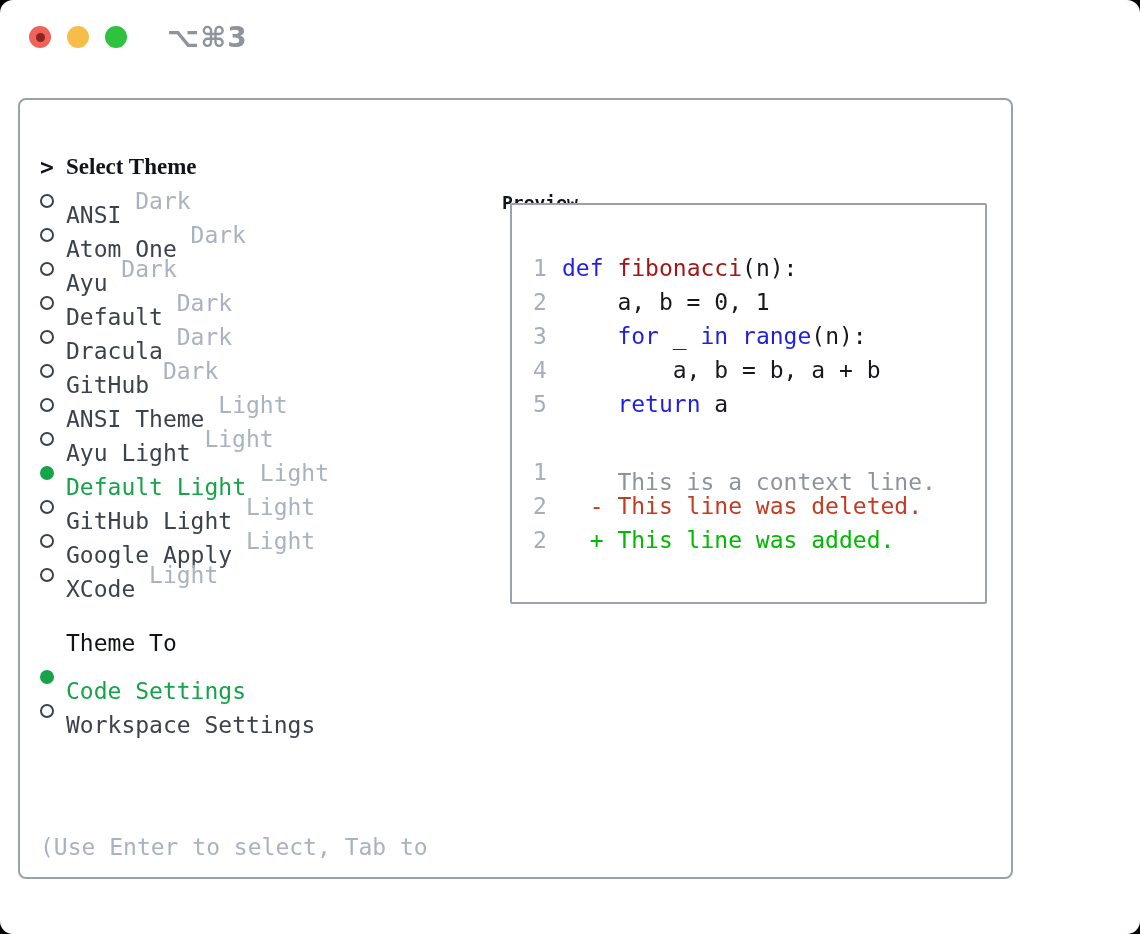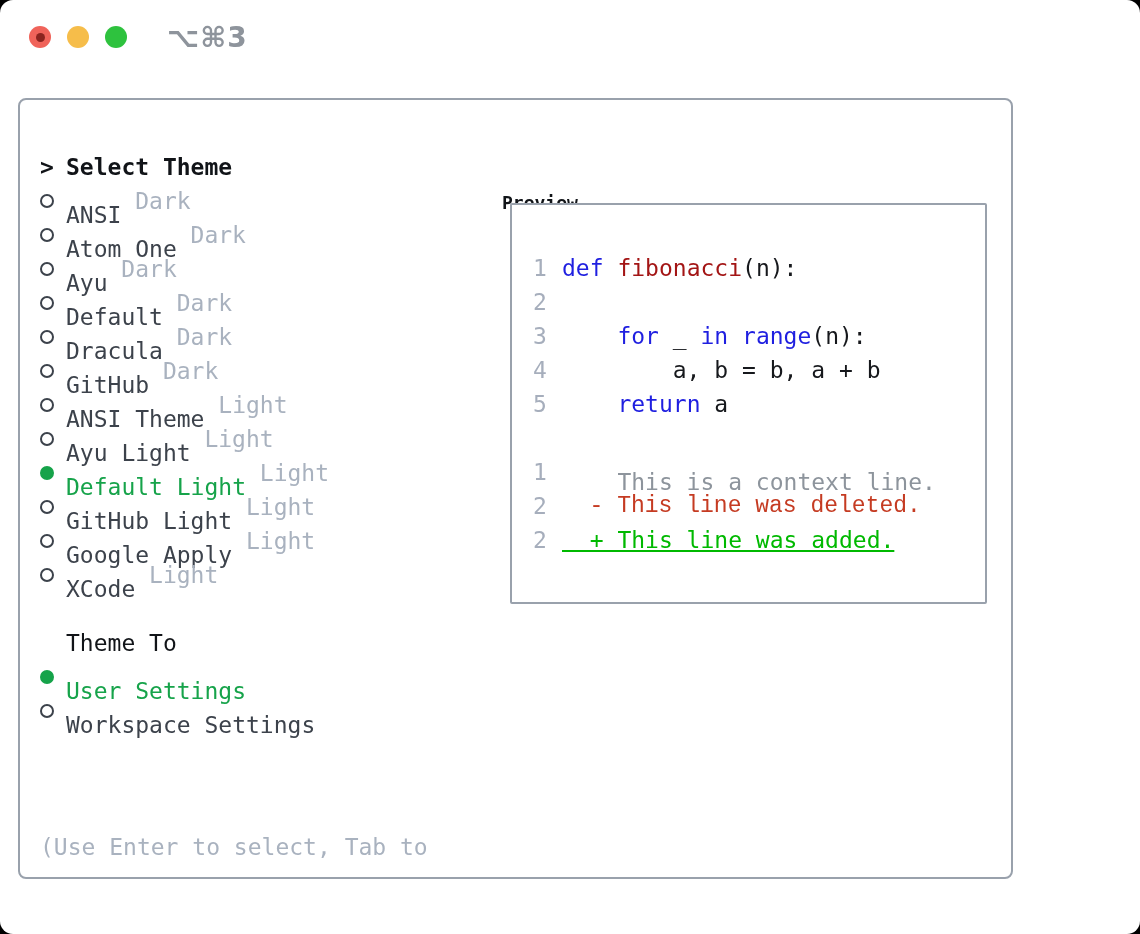--- a/index.html
+++ b/index.html
@@ -21,21 +21,21 @@
   
   .panel{position:absolute;left:18px;top:98px;width:995px;height:781px;box-sizing:border-box;
          border:2px solid var(--panel_border);border-radius:8px;}
 
   
   .left-col{position:absolute;left:20px;top:50px;font-size:23px;}
   .row{display:flex;align-items:center;height:34px;white-space:pre;}
   .spacer{height:34px;}
   .cell-marker{width:26px;flex:none;display:flex;align-items:center;}
   .prompt{color:var(--heading);font-weight:700;}
-  .heading{color:var(--heading);font-weight:700;}
+  .heading{color:var(--heading);font-weight:700;font-family:Liberation Serif, serif;}
   .subheading{color:var(--heading);}
   .bullet{width:14px;height:14px;border-radius:50%;box-sizing:border-box;
           border:2px solid var(--item);}
   .bullet.sel{background:var(--accent_green);border-color:var(--accent_green);}
   .label{color:var(--item);margin-top:28px;}
   .label.sel{color:var(--accent_green);}
   .tag{margin-left:13.8px;color:var(--tag_gray);}
   .help{color:var(--tag_gray);line-height:34px;white-space:pre;}
 
   
@@ -43,22 +43,22 @@
                    font-size:18px;font-weight:700;color:var(--heading);margin-top:36px;}
   .preview-box{position:absolute;left:490px;top:103px;width:477px;height:401px;box-sizing:border-box;
                border:2px solid var(--panel_border);border-radius:2px;background:#fff;}
   .code{padding:46px 0 0 21px;font-size:23px;}
   .cline{height:34px;display:flex;align-items:center;white-space:pre;}
   .ln{width:29px;flex:none;color:var(--line_number);}
   .c-kw{color:var(--kw);}
   .c-fn{color:var(--fn);}
   .c-pl{color:var(--pl);}
   .c-ctx{color:var(--ctx);margin-top:20px;}
-  .c-del{color:var(--del);font-family:Liberation Mono, monospace;}
-  .c-add{color:var(--add);text-decoration:underline;}
+  .c-del{color:var(--del);}
+  .c-add{color:var(--add);}
 </style>
 </head>
 <body>
 
 <div class="window">
 
   <div class="traffic">
     <span class="tl red">
         <span class="dot"></span>
       </span>
@@ -91,38 +91,38 @@
         </div>
 
       <div class="spacer"></div>
 
       <div class="row">
         <span class="cell-marker"></span>
         <span class="subheading">Theme To</span>
       </div>
 
       <div id="apply-list">
-          <div class="row"><span class="cell-marker"><span class="bullet sel"></span></span><span class="label sel">User Settings</span></div>
+          <div class="row"><span class="cell-marker"><span class="bullet sel"></span></span><span class="label sel">Code Settings</span></div>
           <div class="row"><span class="cell-marker"><span class="bullet"></span></span><span class="label">Workspace Settings</span></div>
         </div>
 
       <div class="spacer"></div>
 
       <div class="help">
         <div>(Use Enter to select, Tab to</div>
         <div>change focus)</div>
       </div>
     </div>
 
     <div class="preview-heading">Preview</div>
 
     <div class="preview-box">
       <div class="code" id="code-lines">
           <div class="cline"><span class="ln">1</span><span class="c-kw">def</span><span class="c-pl"> </span><span class="c-fn">fibonacci</span><span class="c-pl">(n):</span></div>
-          <div class="cline"><span class="ln">2</span></div>
+          <div class="cline"><span class="ln">2</span><span class="c-pl">    a, b = 0, 1</span></div>
           <div class="cline"><span class="ln">3</span><span class="c-pl">    </span><span class="c-kw">for</span><span class="c-pl"> _ </span><span class="c-kw">in</span><span class="c-pl"> </span><span class="c-kw">range</span><span class="c-pl">(n):</span></div>
           <div class="cline"><span class="ln">4</span><span class="c-pl">        a, b = b, a + b</span></div>
           <div class="cline"><span class="ln">5</span><span class="c-pl">    </span><span class="c-kw">return</span><span class="c-pl"> a</span></div>
           <div class="cline"><span class="ln"></span></div>
           <div class="cline"><span class="ln">1</span><span class="c-ctx">    This is a context line.</span></div>
           <div class="cline"><span class="ln">2</span><span class="c-del">  - This line was deleted.</span></div>
           <div class="cline"><span class="ln">2</span><span class="c-add">  + This line was added.</span></div>
         </div>
     </div>
 

